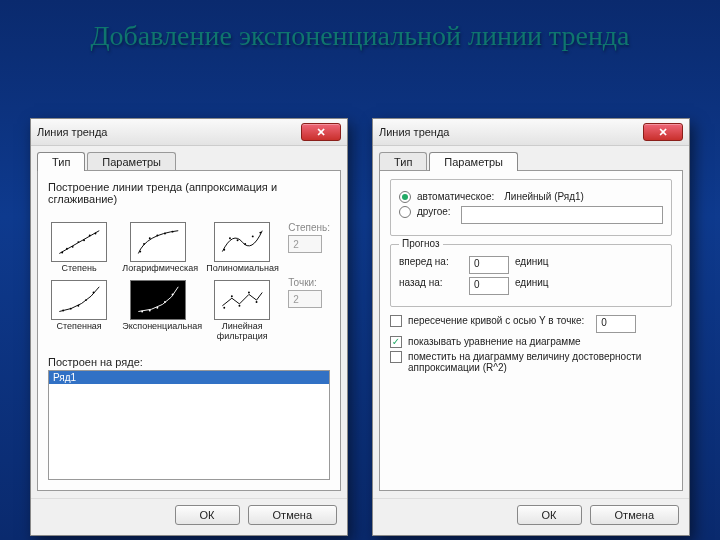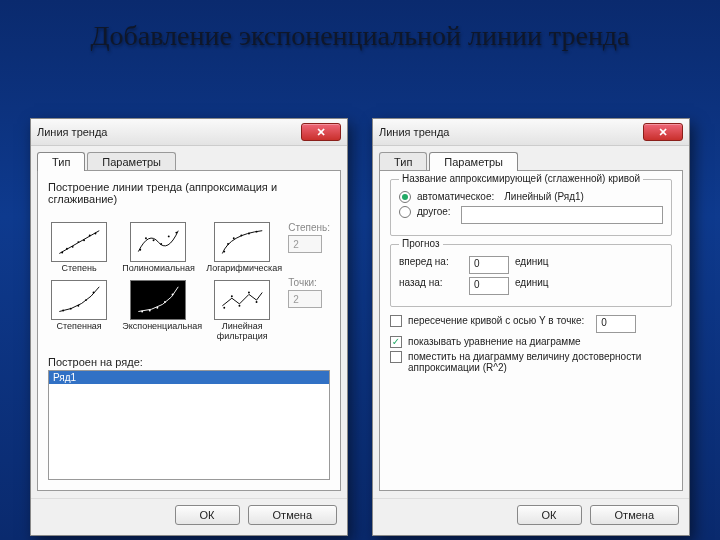--- a/index.html
+++ b/index.html
@@ -6,21 +6,21 @@
   body {
     margin: 0;
     width: 720px;
     height: 540px;
     background: linear-gradient(to bottom, #0a2a6e, #0e3a8e 40%, #0a2a6e);
     font-family: Tahoma, Verdana, Segoe, sans-serif;
     overflow: hidden;
     position: relative;
   }
   .slide-title {
-    color: #0f172a;
+    color: #0f766e;
     font-family: Georgia, 'Times New Roman', serif;
     font-size: 28px;
     text-align: center;
     padding: 18px 40px 0 40px;
     line-height: 1.25;
     text-shadow: 1px 2px 3px rgba(0,0,0,0.4);
   }
   .dialogs {
     position: absolute;
     top: 118px;
@@ -207,48 +207,48 @@
                     <circle cx="36" cy="11" r="1"></circle>
                     <circle cx="42" cy="9" r="1"></circle>
                   </g>
                 </svg>
             </div>
             <div class="thumb-label">Степень</div>
           </div>
           <div class="thumb-cell">
             <div class="thumb">
               <svg viewBox="0 0 50 36">
+                  <path d="M4 30 Q 12 10, 46 6" stroke="#000" fill="none" stroke-width="1"></path>
+                  <g fill="#000">
+                    <circle cx="6" cy="28" r="1"></circle>
+                    <circle cx="10" cy="20" r="1"></circle>
+                    <circle cx="16" cy="14" r="1"></circle>
+                    <circle cx="24" cy="11" r="1"></circle>
+                    <circle cx="32" cy="9" r="1"></circle>
+                    <circle cx="40" cy="7" r="1"></circle>
+                  </g>
+                </svg>
+            </div>
+            <div class="thumb-label">Логарифмическая</div>
+          </div>
+          <div class="thumb-cell">
+            <div class="thumb">
+              <svg viewBox="0 0 50 36">
                   <path d="M4 28 Q 15 6, 25 18 T 46 6" stroke="#000" fill="none" stroke-width="1"></path>
                   <g fill="#000">
                     <circle cx="6" cy="26" r="1"></circle>
                     <circle cx="12" cy="14" r="1"></circle>
                     <circle cx="20" cy="16" r="1"></circle>
                     <circle cx="28" cy="20" r="1"></circle>
                     <circle cx="36" cy="12" r="1"></circle>
                     <circle cx="44" cy="8" r="1"></circle>
                   </g>
                 </svg>
             </div>
             <div class="thumb-label">Полиномиальная</div>
-          </div>
-          <div class="thumb-cell">
-            <div class="thumb">
-              <svg viewBox="0 0 50 36">
-                  <path d="M4 30 Q 12 10, 46 6" stroke="#000" fill="none" stroke-width="1"></path>
-                  <g fill="#000">
-                    <circle cx="6" cy="28" r="1"></circle>
-                    <circle cx="10" cy="20" r="1"></circle>
-                    <circle cx="16" cy="14" r="1"></circle>
-                    <circle cx="24" cy="11" r="1"></circle>
-                    <circle cx="32" cy="9" r="1"></circle>
-                    <circle cx="40" cy="7" r="1"></circle>
-                  </g>
-                </svg>
-            </div>
-            <div class="thumb-label">Логарифмическая</div>
           </div>
           <div class="thumb-cell">
             <div class="thumb">
               <svg viewBox="0 0 50 36">
                   <path d="M4 30 Q 30 26, 46 4" stroke="#000" fill="none" stroke-width="1"></path>
                   <g fill="#000">
                     <circle cx="8" cy="29" r="1"></circle>
                     <circle cx="16" cy="27" r="1"></circle>
                     <circle cx="24" cy="24" r="1"></circle>
                     <circle cx="32" cy="18" r="1"></circle>
@@ -319,21 +319,20 @@
           <span>✕</span>
         </div>
     </div>
     <div class="tabs">
       <div class="tab">Тип</div>
       <div class="tab active">Параметры</div>
     </div>
     <div class="tabpage">
 
       <div class="group">
-        <div class="legend">Название аппроксимирующей (сглаженной) кривой</div>
         <div class="radio-row">
           <span class="radio on">
               <span class="dot"></span>
             </span>
           <span>автоматическое:</span>
           <span style="margin-left:4px;">Линейный (Ряд1)</span>
         </div>
         <div class="radio-row">
           <span class="radio"></span>
           <span>другое:</span>

